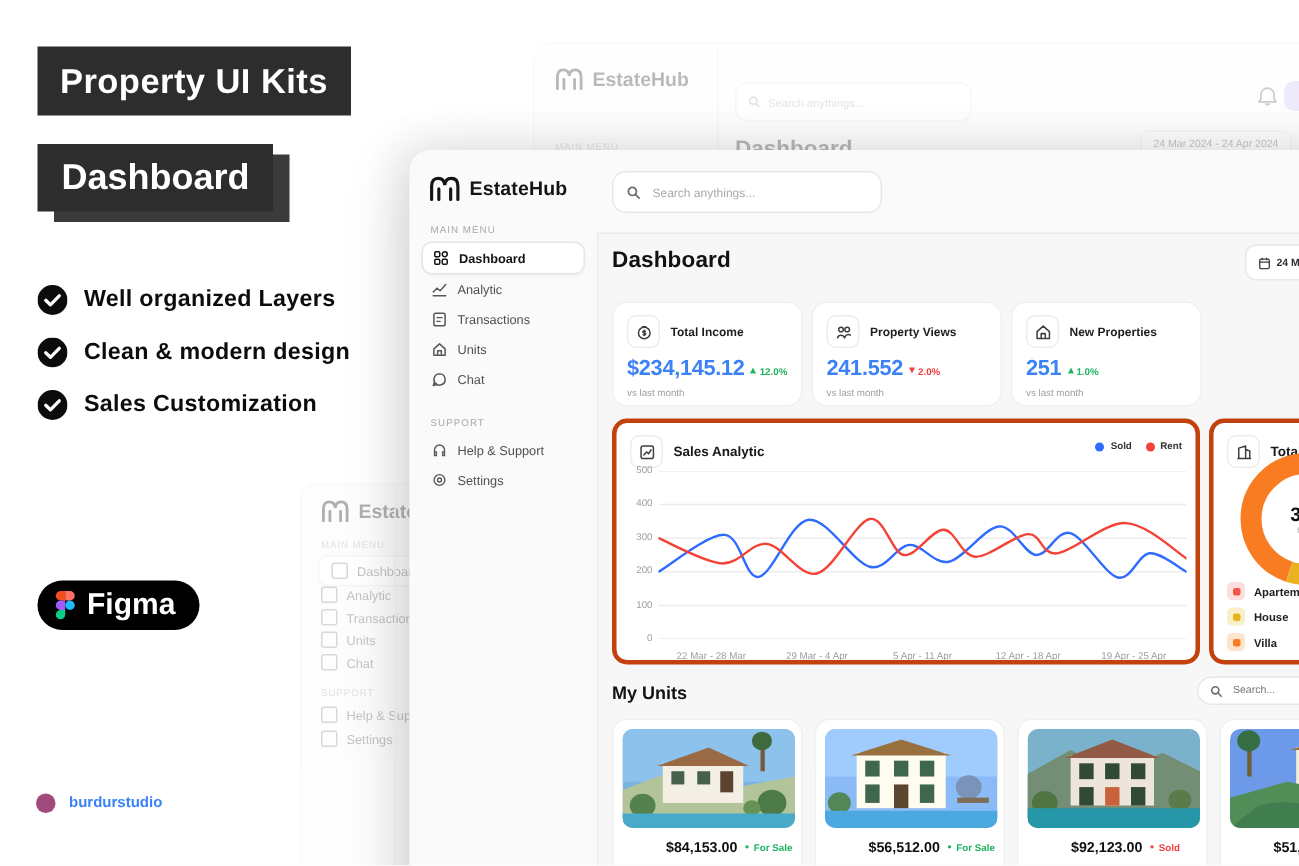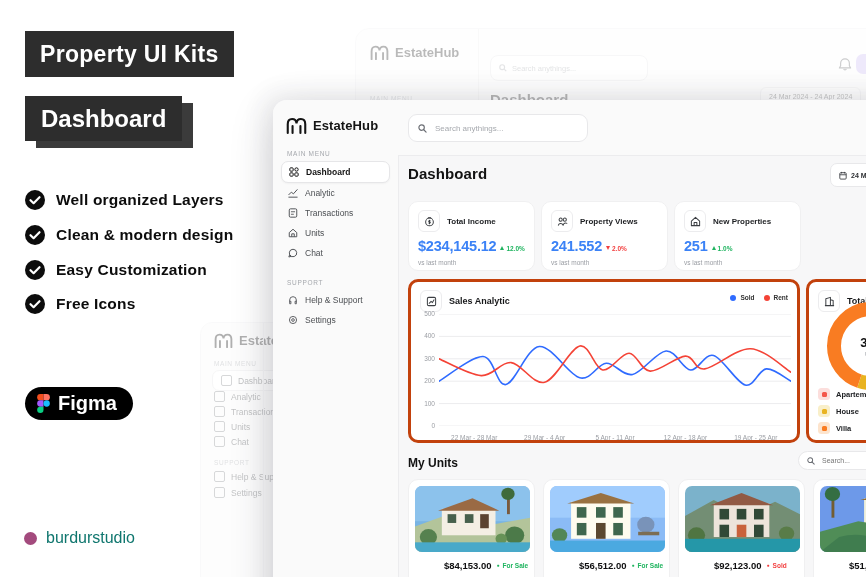--- a/index.html
+++ b/index.html
@@ -16,21 +16,21 @@
   .promo-sub{left:25px;top:96px;height:45px;padding:0 16px;font-size:24px;
              box-shadow:11px 7px 0 #3b3b3b;}
   .feature{position:absolute;left:25px;display:flex;align-items:center;gap:11px;}
   .feature .ck{width:20px;height:20px;flex:none;}
   .feature .ft{font-size:15.5px;font-weight:600;color:#0c0c0c;letter-spacing:.2px;}
   .figma-btn{position:absolute;left:25px;top:387px;height:33px;padding:0 16px 0 12px;
              background:#000;border-radius:17px;display:flex;align-items:center;gap:8px;border:none;}
   .figma-btn span{color:#fff;font-size:20px;font-weight:bold;}
   .studio{position:absolute;left:24px;top:529px;display:flex;align-items:center;gap:9px;}
   .studio .dot{width:13px;height:13px;border-radius:50%;background:#a34a7d;}
-  .studio .nm{font-size:16px;font-weight:400;color:#0f766e;}
+  .studio .nm{font-size:10px;font-weight:700;color:#3b82f6;}
 
   
   .ghost{position:absolute;pointer-events:none;color:#3a3a3a;}
   .ghost-top{left:355px;top:28px;width:560px;height:180px;opacity:.30;background:#fdfdfd;
              border-radius:14px 0 0 0;border:1px solid #f1f1f2;z-index:1;}
   .ghost-left{left:200px;top:322px;width:680px;height:260px;opacity:.34;background:#fcfcfc;
               border-radius:12px 0 0 0;border:1px solid #f0f0f1;z-index:2;}
   .g-logo{position:absolute;display:flex;align-items:center;gap:6px;font-weight:bold;font-size:13px;color:#1b1b1b;}
   .g-label{position:absolute;font-size:6.5px;letter-spacing:.6px;color:#a5a8ad;}
   .g-item{position:absolute;display:flex;align-items:center;gap:6px;font-size:8.5px;color:#4c4f53;}
@@ -559,28 +559,21 @@
           <circle cx="10" cy="10" r="10" fill="#0c0c0c"></circle>
           <path d="M5.5 10.2 L8.6 13.2 L14.5 7.2" fill="none" stroke="#fff" stroke-width="2.2" stroke-linecap="round" stroke-linejoin="round"></path>
         </svg>
       <span class="ft">Clean &amp; modern design</span>
     </div>
     <div class="feature" style="top:260px;">
       <svg class="ck" viewBox="0 0 20 20">
           <circle cx="10" cy="10" r="10" fill="#0c0c0c"></circle>
           <path d="M5.5 10.2 L8.6 13.2 L14.5 7.2" fill="none" stroke="#fff" stroke-width="2.2" stroke-linecap="round" stroke-linejoin="round"></path>
         </svg>
-      <span class="ft">Easy Customization</span>
-    </div>
-    <div class="feature" style="top:294px;">
-      <svg class="ck" viewBox="0 0 20 20">
-          <circle cx="10" cy="10" r="10" fill="#0c0c0c"></circle>
-          <path d="M5.5 10.2 L8.6 13.2 L14.5 7.2" fill="none" stroke="#fff" stroke-width="2.2" stroke-linecap="round" stroke-linejoin="round"></path>
-        </svg>
-      <span class="ft">Free Icons</span>
+      <span class="ft">Sales Customization</span>
     </div>
 
     <button class="figma-btn">
       <svg width="13" height="19" viewBox="0 0 38 57">
         <path d="M19 0 H9.5 a9.5 9.5 0 0 0 0 19 H19 Z" fill="#f24e1e"></path>
         <path d="M19 0 h9.5 a9.5 9.5 0 0 1 0 19 H19 Z" fill="#ff7262"></path>
         <path d="M19 19 H9.5 a9.5 9.5 0 0 0 0 19 H19 Z" fill="#a259ff"></path>
         <circle cx="28.5" cy="28.5" r="9.5" fill="#1abcfe"></circle>
         <path d="M19 38 H9.5 a9.5 9.5 0 1 0 9.5 9.5 Z" fill="#0acf83"></path>
       </svg>

